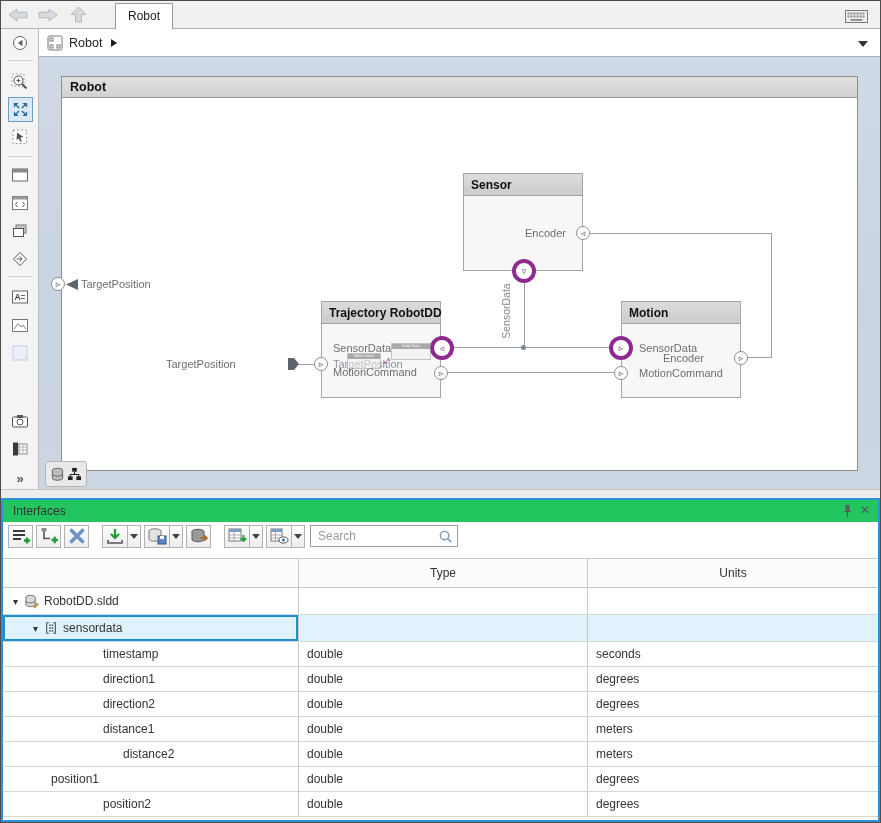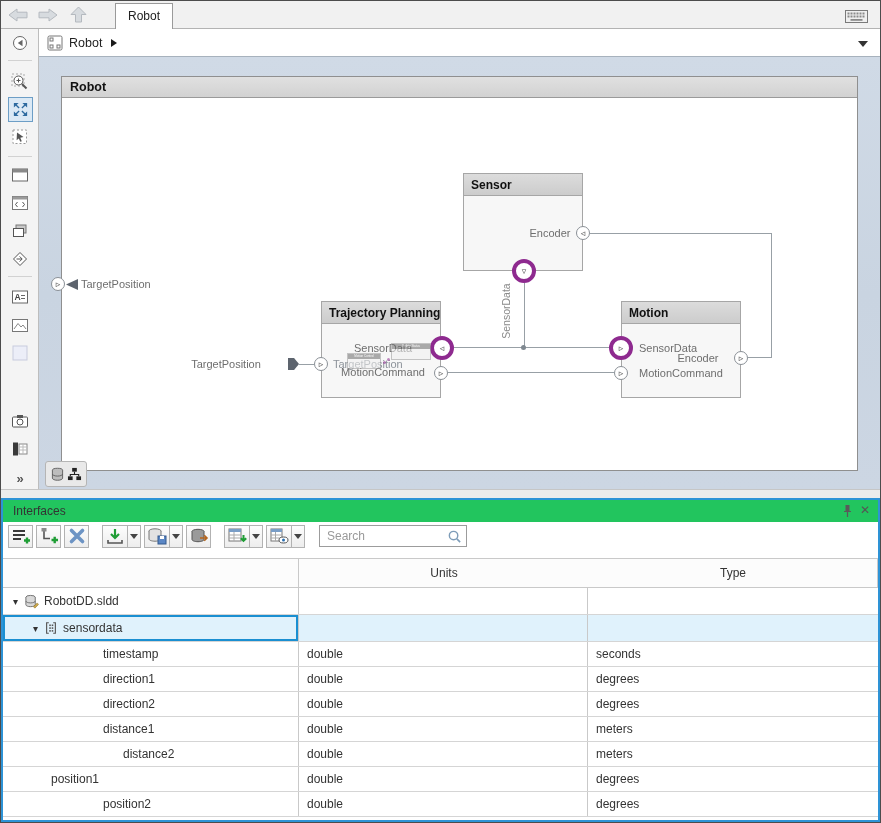--- a/index.html
+++ b/index.html
@@ -31,21 +31,21 @@
   .arch { position:absolute; left:22px; top:19px; width:797px; height:395px; background:#fff; border:1px solid #8f8f8f; }
   .arch-header { height:21px; background:linear-gradient(#e0e0e0,#d2d2d2); border-bottom:1px solid #9a9a9a; font-weight:bold; font-size:12.5px; color:#111; padding:3px 0 0 8px; }
 
   .block { position:absolute; width:120px; height:97px; background:#f7f7f7; border:1px solid #a6a6a6; }
   .block-header { height:22px; background:linear-gradient(#dcdcdc,#cccccc); border-bottom:1px solid #a6a6a6; font-weight:bold; font-size:12px; color:#111; padding:4px 0 0 7px; white-space:nowrap; }
 
   .port { position:absolute; width:14px; height:14px; border-radius:50%; background:#fff; border:1px solid #8a9096; display:flex; align-items:center; justify-content:center; z-index:4; }
   .hlport { position:absolute; width:24px; height:24px; border-radius:50%; background:#fff; border:4px solid #8E2A8F; display:flex; align-items:center; justify-content:center; z-index:5; }
   .pglyph { font-size:9px; line-height:1; color:#4a4a4a; }
   .plabel { position:absolute; font-size:11px; color:#6e6e6e; white-space:nowrap; z-index:3; }
-  .plabel.r { text-align:center; }
+  .plabel.r { text-align:left; }
   .wh { position:absolute; height:1px; background:#98a0a6; z-index:2; }
   .wv { position:absolute; width:1px; background:#98a0a6; z-index:2; }
   .junction { position:absolute; width:5px; height:5px; border-radius:50%; background:#7f8890; z-index:3; }
   .rot-label { position:absolute; left:437px; top:248px; width:60px; height:12px; font-size:10.5px; color:#8a8a8a; text-align:center; transform:rotate(-90deg); white-space:nowrap; z-index:3; }
   .src-arrow { position:absolute; width:11px; height:12px; background:#5d646e; clip-path:polygon(0 0,55% 0,100% 50%,55% 100%,0 100%); z-index:3; }
   .bnd-arrow { position:absolute; width:12px; height:11px; background:#5d646e; clip-path:polygon(100% 0,0 50%,100% 100%); z-index:3; }
 
   .preview { position:absolute; left:306px; top:284px; width:92px; height:30px; opacity:0.55; z-index:6; }
   .mini { position:absolute; background:#f0f0f0; border:1px solid #9a9a9a; }
   .mini .mh { height:5px; background:#6b6b6b; color:#fff; font-size:3px; line-height:5px; overflow:hidden; white-space:nowrap; text-align:center; }
@@ -62,21 +62,21 @@
   .panel-title { position:absolute; left:10px; top:4px; font-size:12px; color:#333; }
   .pin-icon { position:absolute; right:26px; top:4px; }
   .close-icon { position:absolute; right:8px; top:3px; font-size:12px; color:#555; }
   .panel-toolbar { position:absolute; left:0; right:0; top:22px; height:28px; display:flex; align-items:center; padding-left:5px; background:#fff; }
   .tbtn { height:23px; min-width:25px; background:linear-gradient(#fdfdfd,#ededed); border:1px solid #b2b2b2; display:flex; align-items:center; justify-content:center; margin-right:3px; }
   .tsplit { display:flex; margin-right:3px; }
   .tsplit .tbtn { margin-right:0; border-right:none; }
   .tcaret { height:23px; width:14px; background:linear-gradient(#fdfdfd,#ededed); border:1px solid #b2b2b2; display:flex; align-items:center; justify-content:center; }
   .tcaret b { width:0; height:0; border-top:5px solid #444; border-left:4px solid transparent; border-right:4px solid transparent; }
   .tgap { width:10px; }
-  .searchbox { position:relative; margin-left:11px; }
+  .searchbox { position:relative; margin-left:2px; }
   .searchbox input { width:148px; height:22px; border:1px solid #9c9c9c; font-size:12px; padding:0 24px 0 7px; font-family:"Liberation Sans",sans-serif; color:#333; }
   .searchbox input::placeholder { color:#9a9a9a; }
   .searchbox svg { position:absolute; right:5px; top:4px; }
 
   .iface-table { position:absolute; left:0; right:0; top:58px; bottom:0; }
   .thead { display:flex; height:30px; border-top:1px solid #c9c9c9; border-bottom:1px solid #c9c9c9; background:#fcfcfc; }
   .thc { font-size:12px; color:#333; display:flex; align-items:center; justify-content:center; }
   .c1 { width:296px; border-right:1px solid #c9c9c9; }
   .c2 { width:289px; border-right:1px solid #c9c9c9; }
   .c3 { flex:1; }
@@ -269,21 +269,21 @@
         </div>
         <div class="plabel r" style="left:486px; top:170px; width:50px">Encoder</div>
         <div class="port" style="left:537px; top:169px">
             <span class="pglyph">◃</span>
           </div>
         <div class="hlport" style="left:473px; top:202px">
             <span class="pglyph">▿</span>
           </div>
 
         <div class="block" style="left:282px; top:244px">
-          <div class="block-header">Trajectory Planning</div>
+          <div class="block-header">Trajectory RobotDD</div>
         </div>
         <div class="plabel" style="left:294px; top:301px; color:#8d939a">TargetPosition</div>
         <div class="plabel r" style="left:294px; top:285px; width:100px">SensorData</div>
         <div class="plabel r" style="left:294px; top:309px; width:100px">MotionCommand</div>
         <div class="port" style="left:275px; top:300px">
             <span class="pglyph">▹</span>
           </div>
         <div class="hlport" style="left:391px; top:279px">
             <span class="pglyph">◃</span>
           </div>
@@ -446,22 +446,22 @@
         <svg width="15" height="15" viewBox="0 0 16 16">
             <circle cx="7" cy="7" r="4.5" fill="none" stroke="#7d9cb8" stroke-width="1.5"></circle>
             <path d="M10.5 10.5 L14 14" stroke="#7d9cb8" stroke-width="1.7"></path>
           </svg>
       </div>
     </div>
 
     <div class="iface-table">
       <div class="thead">
         <div class="thc c1"></div>
+        <div class="thc c2">Type</div>
         <div class="thc c3">Units</div>
-        <div class="thc c2">Type</div>
       </div>
       <div>
           <div class="trow parent">
             <div class="tcell c1" style="padding-left: 10px;">
               <span class="caret">▾</span>
               <span class="tico">
   <svg width="15" height="15" viewBox="0 0 16 16">
                   <ellipse cx="7" cy="3.5" rx="5" ry="2" fill="#d9d9d9" stroke="#6e6e6e"></ellipse>
                   <path d="M2 3.5 v8 c0 1.1 2.2 2 5 2 s5 -.9 5 -2 v-8" fill="#d9d9d9" stroke="#6e6e6e"></path>
                   <path d="M2 7.5 c0 1.1 2.2 2 5 2 s5 -.9 5 -2" fill="none" stroke="#6e6e6e"></path>

